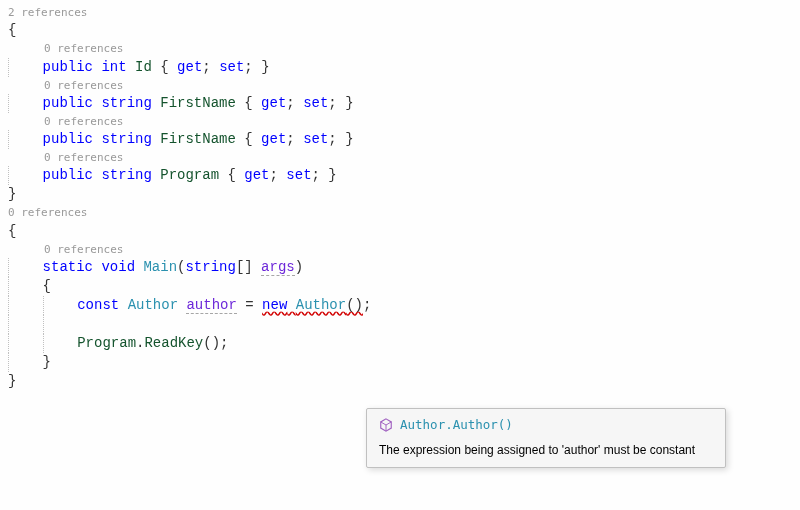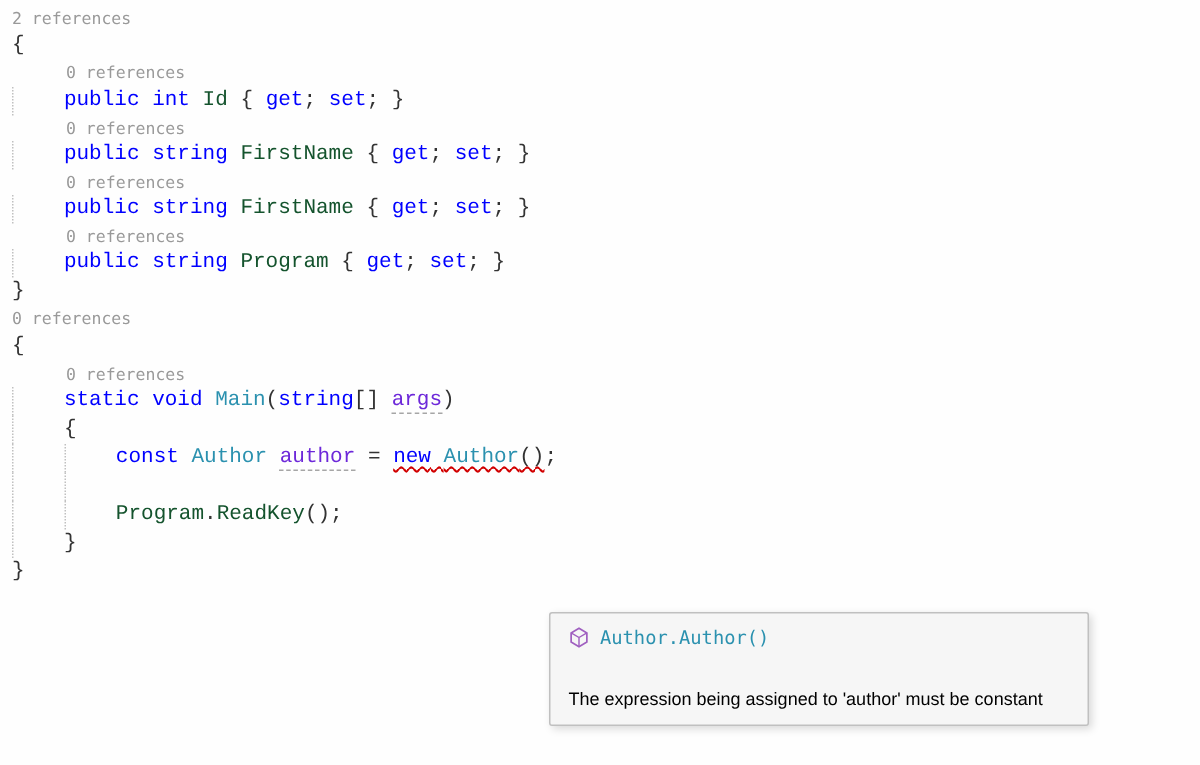--- a/index.html
+++ b/index.html
@@ -50,21 +50,21 @@
       box-shadow: 2px 2px 6px rgba(0,0,0,0.15);
       padding: 8px 12px;
       font-family: 'Segoe UI', Arial, sans-serif;
       font-size: 12px;
       color: #444;
       border-radius: 2px;
       min-width: 360px;
     }
     .tooltip-sig {
       color: #2b91af;
-      margin-bottom: 26px;
+      margin-bottom: 10px;
       font-family: Consolas, monospace;
       font-size: 12.5px;
       display: flex;
       align-items: center;
       gap: 7px;
     }
     .tooltip-msg {
       color: #000000;
     }
     .method-icon {

